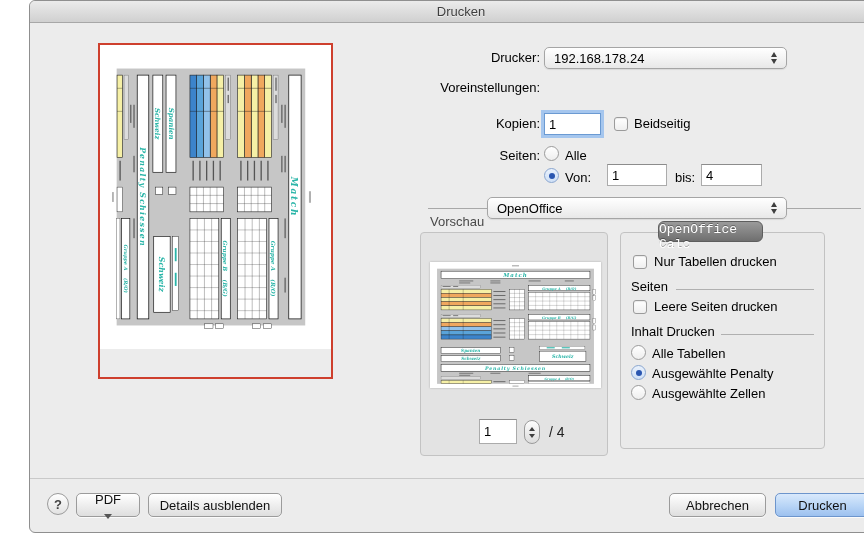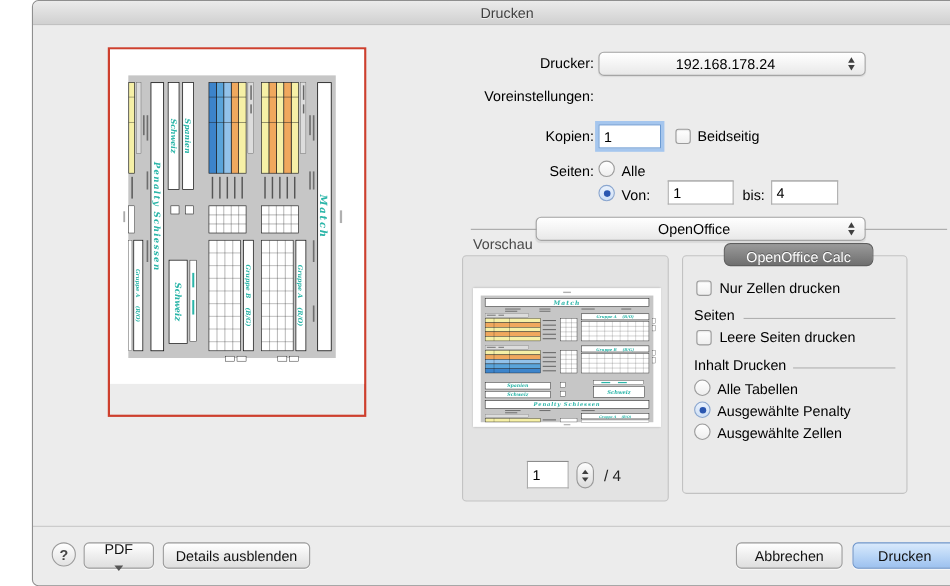--- a/index.html
+++ b/index.html
@@ -33,21 +33,21 @@
   .tri-r { width:0; height:0; border-top:4.5px solid transparent; border-bottom:4.5px solid transparent;
            border-left:7px solid #3c3c3c; }
   .vbar { width:2px; height:9px; background:#3c3c3c; }
   .page-indicator { position:absolute; left:0; width:231px; text-align:center; color:#222; }
 
   
   .form-label { position:absolute; left:330px; width:180px; text-align:right; color:#000;
                 line-height:16px; }
   .popup { position:absolute; height:22px; border:1px solid #a5a5a5; border-radius:5px;
            background:linear-gradient(#ffffff,#f4f4f4 50%,#e8e8e8);
-           box-shadow:0 1px 1px rgba(0,0,0,.08); display:flex; align-items:center; padding:0 9px;text-align:center; }
+           box-shadow:0 1px 1px rgba(0,0,0,.08); display:flex; align-items:center; padding:0 9px; }
   .popup .val { flex:1; color:#000; }
   .arrows { display:flex; flex-direction:column; gap:2px; align-items:center; margin-left:6px; }
   .tri-up { width:0; height:0; border-left:3.5px solid transparent; border-right:3.5px solid transparent;
             border-bottom:5px solid #3f3f3f; }
   .tri-dn { width:0; height:0; border-left:3.5px solid transparent; border-right:3.5px solid transparent;
             border-top:5px solid #3f3f3f; }
   .tfield { position:absolute; height:22px; border:1px solid #ababab; border-top-color:#8c8c8c;
             background:#fff; font:13px "Liberation Sans",sans-serif; padding:0 4px; color:#000; }
   .tfield.focused { border-color:#6b9ad2; box-shadow:0 0 0 3px #a5c6ee; }
   .checkbox { position:absolute; width:14px; height:14px; border:1px solid #9b9b9b; border-radius:3px;
@@ -69,24 +69,24 @@
   .spinner { position:absolute; left:103px; top:187px; width:16px; height:24px;
              border:1px solid #9a9a9a; border-radius:8px;
              background:linear-gradient(#fdfdfd,#dcdcdc); display:flex; flex-direction:column;
              align-items:center; justify-content:center; gap:3px; }
   .spinner .tri-up { border-left-width:3px; border-right-width:3px; border-bottom-width:4.5px; }
   .spinner .tri-dn { border-left-width:3px; border-right-width:3px; border-top-width:4.5px; }
   .page-total { position:absolute; left:128px; top:191px; font-size:14px; color:#222; }
 
   .calc-panel { position:absolute; left:590px; top:231px; width:205px; height:217px;
                 background:#eaeaea; border:1px solid #c2c2c2; border-radius:4px; }
-  .calc-badge { position:absolute; left:628px; top:220px; width:136px; height:21px;
+  .calc-badge { position:absolute; left:628px; top:220px; width:105px; height:21px;
                 background:linear-gradient(#9a9a9a,#6f6f6f); border:1px solid #5e5e5e; border-radius:6px;
-                color:#fff; display:flex; align-items:flex-end; justify-content:center; font-size:13px;
-                text-shadow:0 -1px 0 rgba(0,0,0,.35); }
+                color:#fff; display:flex; align-items:flex-start; justify-content:center; font-size:13px;
+                text-shadow:0 -1px 0 rgba(0,0,0,.35);font-family:Liberation Mono, monospace; }
   .calc-panel .checkbox { position:absolute; }
   .calc-panel .radio { position:absolute; }
 
   
   .footer-sep { position:absolute; left:0; right:0; top:477px; height:1px; background:#c9c9c9; }
   .btn { position:absolute; height:24px; border:1px solid #9b9b9b; border-radius:5px;
          background:linear-gradient(#ffffff,#f0f0f0 45%,#dedede); box-shadow:0 1px 0 rgba(255,255,255,.8);
          display:flex; align-items:center; justify-content:center; font-size:13px; color:#111;
          cursor:default; gap:7px;flex-direction:column; }
   .btn-default { background:linear-gradient(#d9e9fc,#bdd8f7 45%,#9dc1ef); border-color:#6d95cc; }
@@ -364,21 +364,21 @@
     <input class="tfield spin-field" value="1" style="">
     <span class="spinner">
       <span class="tri-up"></span>
       <span class="tri-dn"></span>
     </span>
     <span class="page-total">/ 4</span>
   </div>
 
   <div class="calc-panel">
     <span class="checkbox" style="left:12px; top:22px"></span>
-    <span class="ctl-label" style="left:33px; top:21px">Nur Zellen drucken</span>
+    <span class="ctl-label" style="left:33px; top:21px">Nur Tabellen drucken</span>
 
     <span class="ctl-label" style="left:10px; top:46px">Seiten</span>
     <div class="hline" style="left:55px; top:56px; width:138px; background:#b0b0b0; position:absolute"></div>
 
     <span class="checkbox" style="left:12px; top:67px"></span>
     <span class="ctl-label" style="left:33px; top:66px">Leere Seiten drucken</span>
 
     <span class="ctl-label" style="left:10px; top:91px">Inhalt Drucken</span>
     <div class="hline" style="left:100px; top:101px; width:93px; background:#b0b0b0; position:absolute"></div>
 

